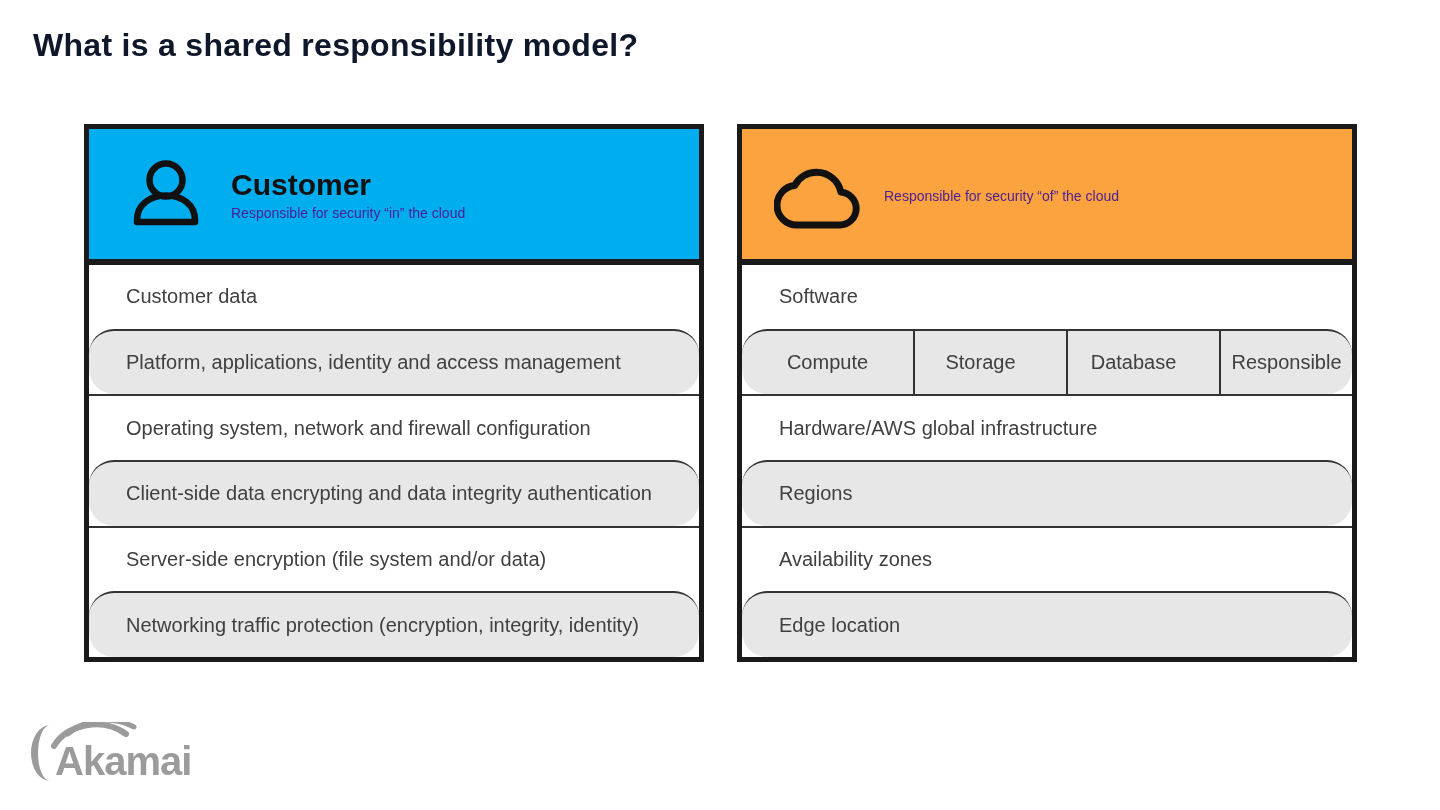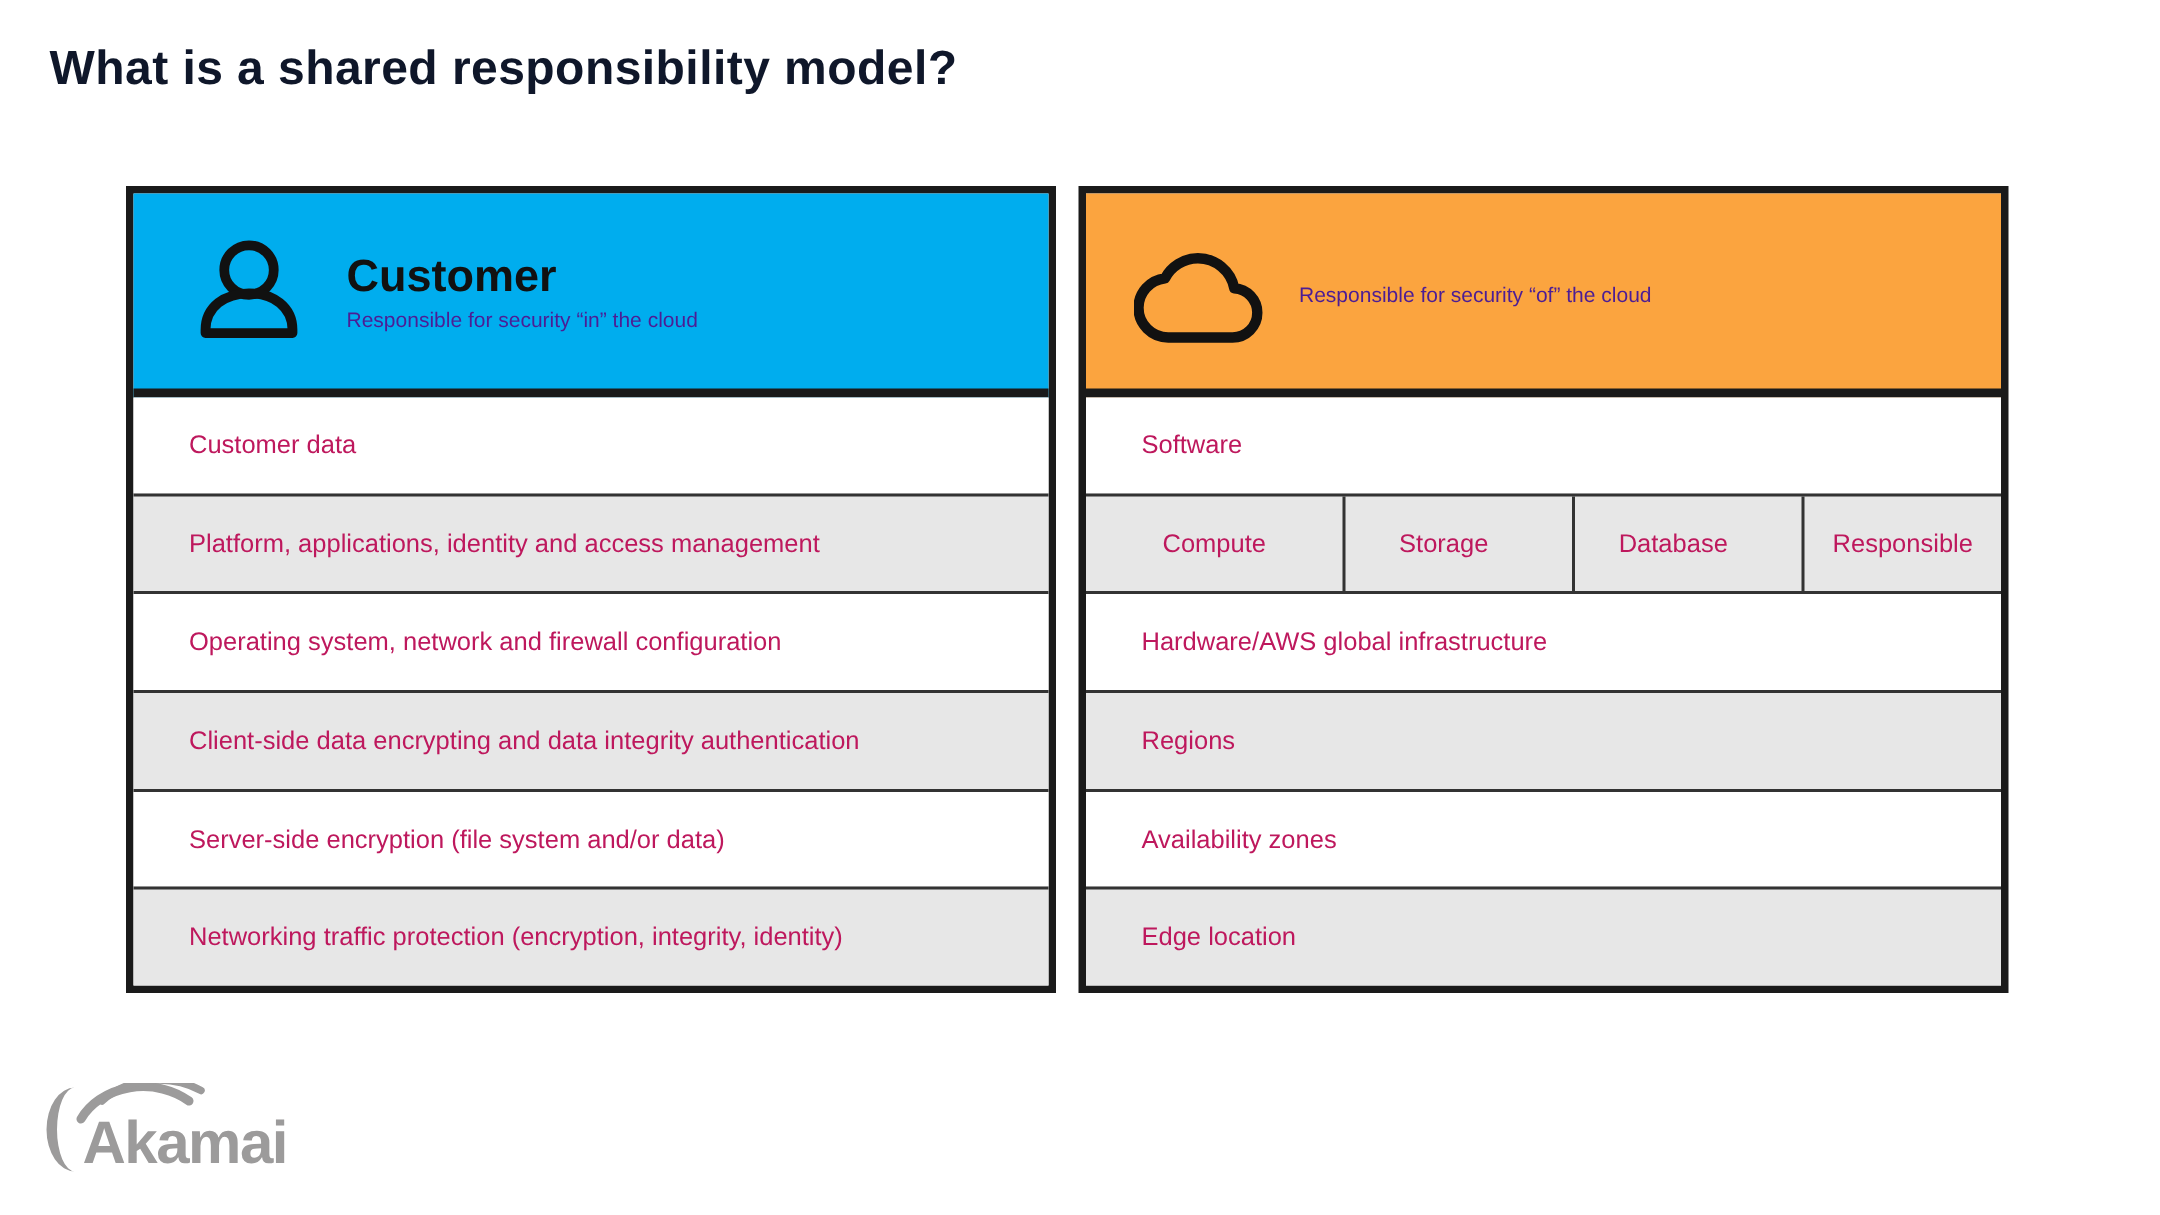--- a/index.html
+++ b/index.html
@@ -17,21 +17,21 @@
     font-size: 32px;
     font-weight: bold;
     letter-spacing: 0.3px;
     color: #0f172a;
   }
 
   .panels {
     position: absolute;
     left: 84px; top: 124px;
     display: flex;
-    gap: 15px;
+    gap: 33px;
   }
 
   .panel {
     width: 620px; height: 538px;
     box-sizing: border-box;
     border: 5px solid #1A1A1A;
     background: #ffffff;
     display: flex;
     flex-direction: column;
   }
@@ -71,27 +71,27 @@
   .rows {
     flex: 1;
     display: flex;
     flex-direction: column;
   }
   .row {
     flex: 1;
     display: flex;
     align-items: center;
     padding-left: 37px;
-    font-size: 17px;
-    color: #be185d;
+    font-size: 20px;
+    color: #404040;
     border-top: 2px solid #333333;
     background: #ffffff;
   }
   .rows .row:first-child { border-top: none; }
-  .row--shaded { background: #E7E7E7; }
+  .row--shaded { background: #E7E7E7; border-radius: 25px; }
   .row--cells { padding-left: 0; }
   .cell {
     flex: 1;
     height: 100%;
     display: flex;
     align-items: center;
     justify-content: center;
     border-left: 2px solid #333333;
     text-align: center;
     margin-left: 20px;

